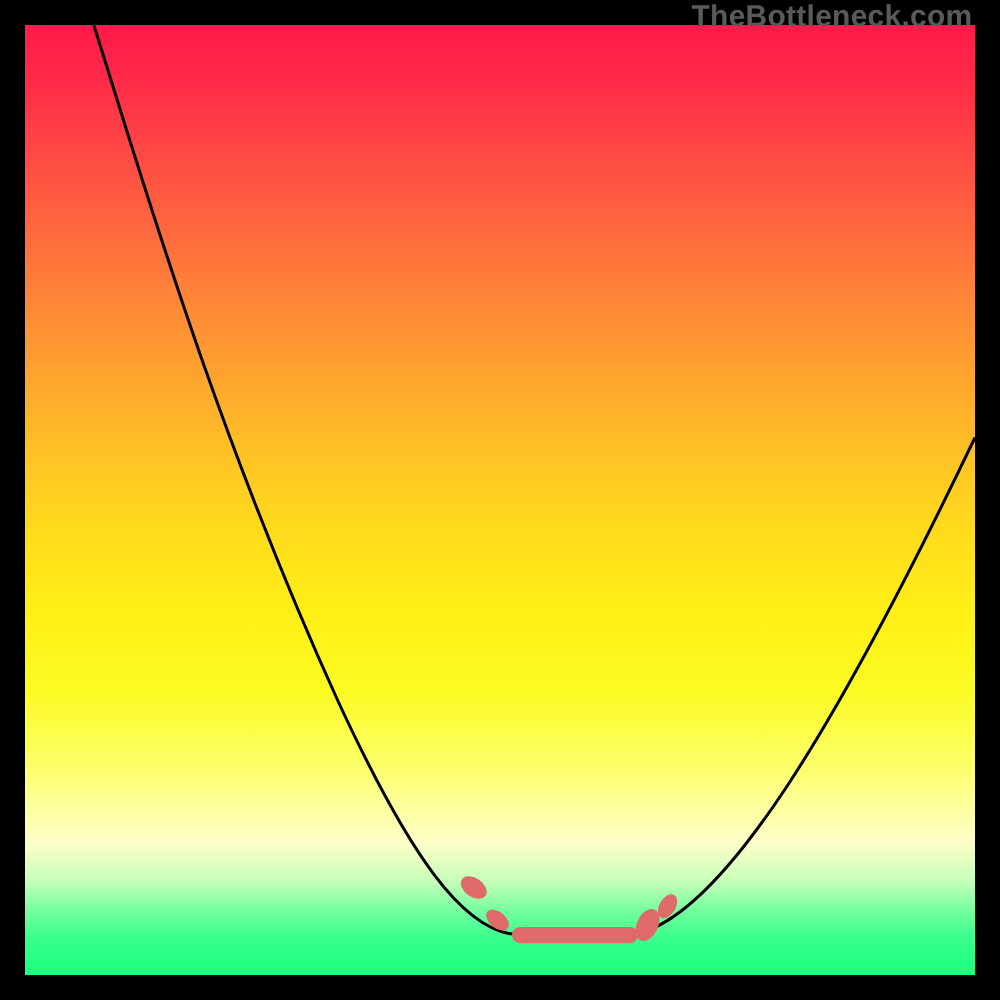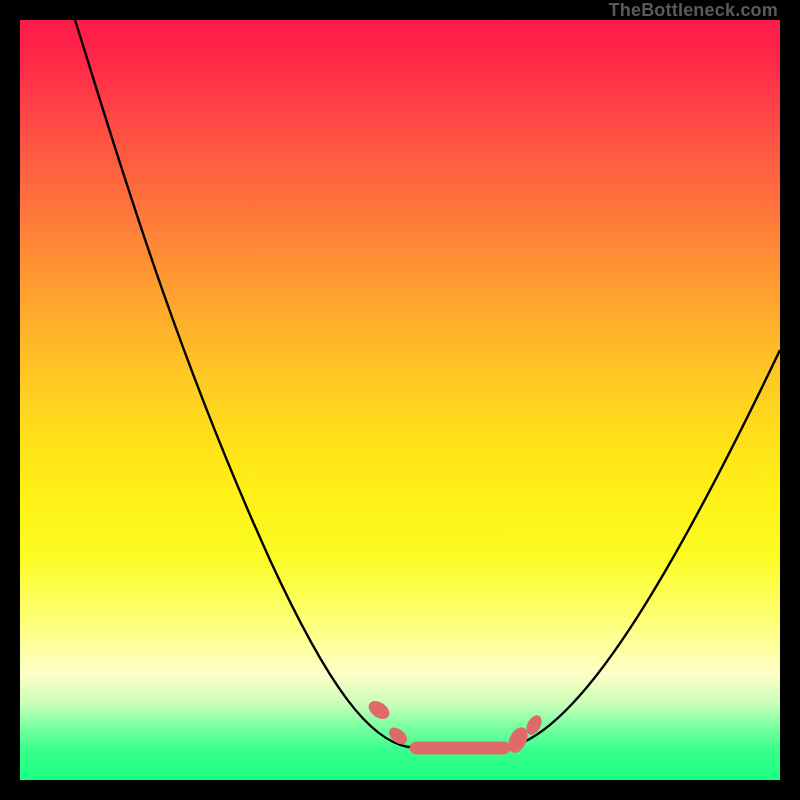--- a/index.html
+++ b/index.html
@@ -38,21 +38,21 @@
       #7affa0 93%,
       #3aff8f 96%,
       #1bff7f 100%
     );
   }
   .attribution {
     position: absolute;
     top: 0px;
     right: 22px;
     font-family: Arial, Helvetica, sans-serif;
-    font-size: 18px;
+    font-size: 24px;
     font-weight: 600;
     color: #5a5a5a;
     letter-spacing: 0.2px;
   }
   svg.curves {
     position: absolute;
     inset: 0;
   }
 </style>
 </head>

